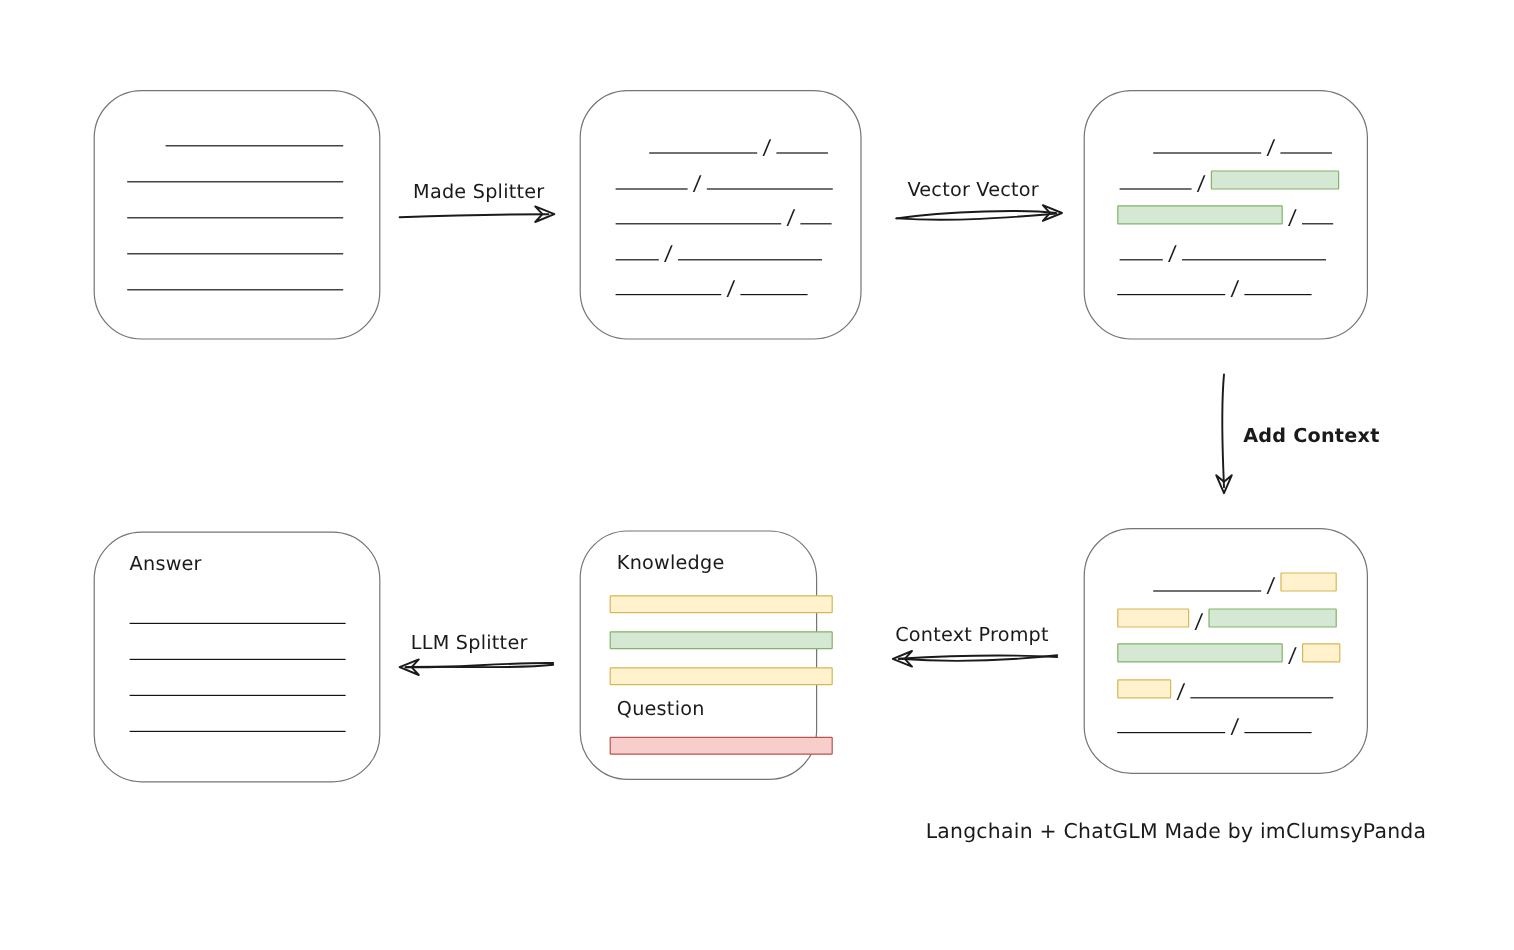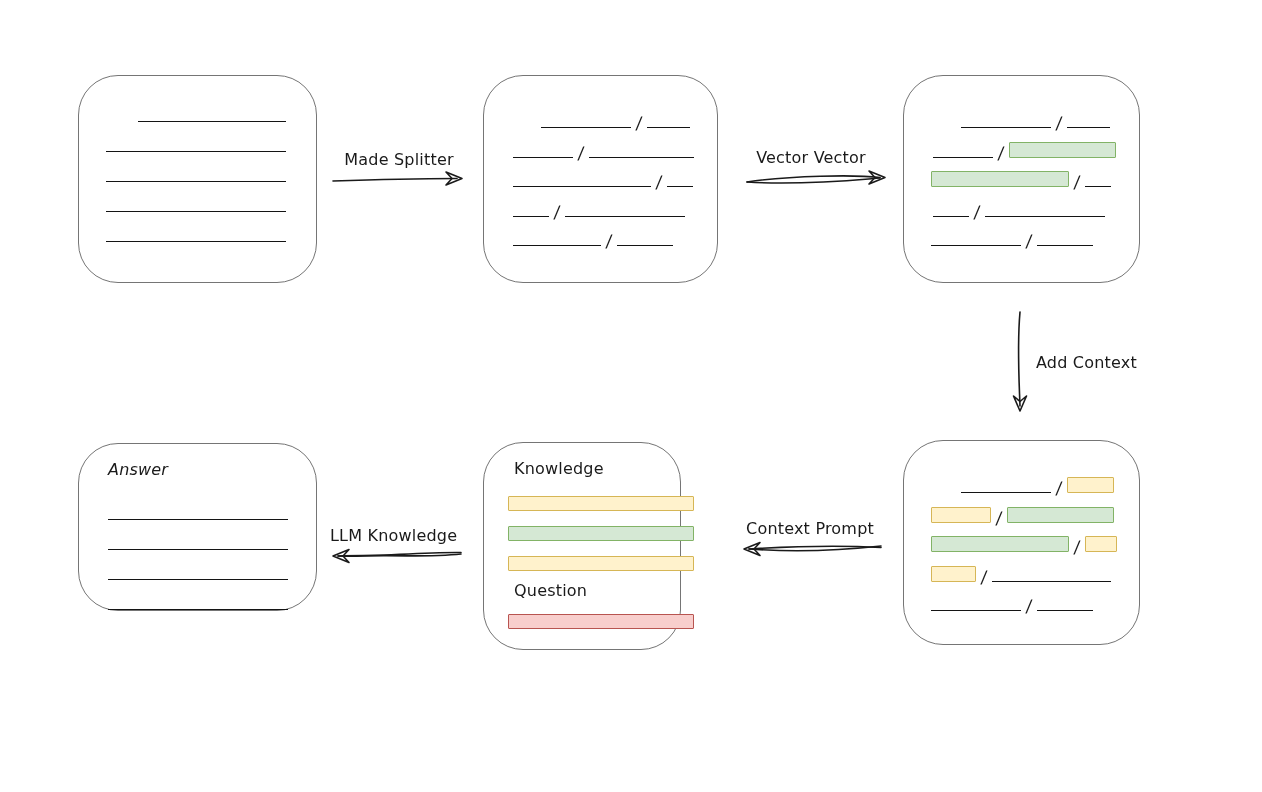--- a/index.html
+++ b/index.html
@@ -127,21 +127,21 @@
 
   <div class="box" style="left:483px;top:442px;width:198px;height:208px;">
     <div class="box-label" style="left:30px;top:16px;">Knowledge</div>
     <div class="bar bar-yellow" style="top:53px;"></div>
     <div class="bar bar-green" style="top:83px;"></div>
     <div class="bar bar-yellow" style="top:113px;"></div>
     <div class="box-label" style="left:30px;top:138px;">Question</div>
     <div class="bar bar-red" style="top:171px;"></div>
   </div>
 
-  <div class="box" style="left:78px;top:443px;width:239px;height:168px;font-style:italic;">
+  <div class="box" style="left:78px;top:443px;width:239px;height:209px;">
     <div class="box-label" style="left:29px;top:16px;">Answer</div>
   <div class="doc-line" style="left: 29px; width: 180px; top: 75px;"></div>
       <div class="doc-line" style="left: 29px; width: 180px; top: 105px;"></div>
       <div class="doc-line" style="left: 29px; width: 180px; top: 135px;"></div>
       <div class="doc-line" style="left: 29px; width: 180px; top: 165px;"></div>
     </div>
 
   <svg id="arrows" width="1262" height="792" viewBox="0 0 1262 792">
     <g>
       <path d="M333,181 C375,179.5 425,178.5 457,178.5"></path>
@@ -163,18 +163,19 @@
     </g>
     <g>
       <path d="M461,552.5 C420,552 375,557 338,556"></path>
       <path d="M461,554 C425,558 375,554.5 338,556"></path>
       <path d="M349,549.5 L333,556 L349,562.5 L343,556 Z"></path>
     </g>
   </svg>
 
   <div class="arrow-label" style="left:333px;top:150px;width:132px;">Made Splitter</div>
   <div class="arrow-label" style="left:745px;top:148px;width:132px;">Vector Vector</div>
-  <div class="arrow-label" style="left:1036px;top:353px;text-align:right;">Add Context</div>
+  <div class="arrow-label" style="left:1036px;top:353px;text-align:right;font-weight:bold;">Add Context</div>
   <div class="arrow-label" style="left:736px;top:519px;width:148px;">Context Prompt</div>
-  <div class="arrow-label" style="left:330px;top:526px;width:122px;">LLM Knowledge</div>
+  <div class="arrow-label" style="left:330px;top:526px;width:122px;">LLM Splitter</div>
 
+  <div class="credit">Langchain + ChatGLM Made by imClumsyPanda</div>
 
 </div>
 
 </body></html>

